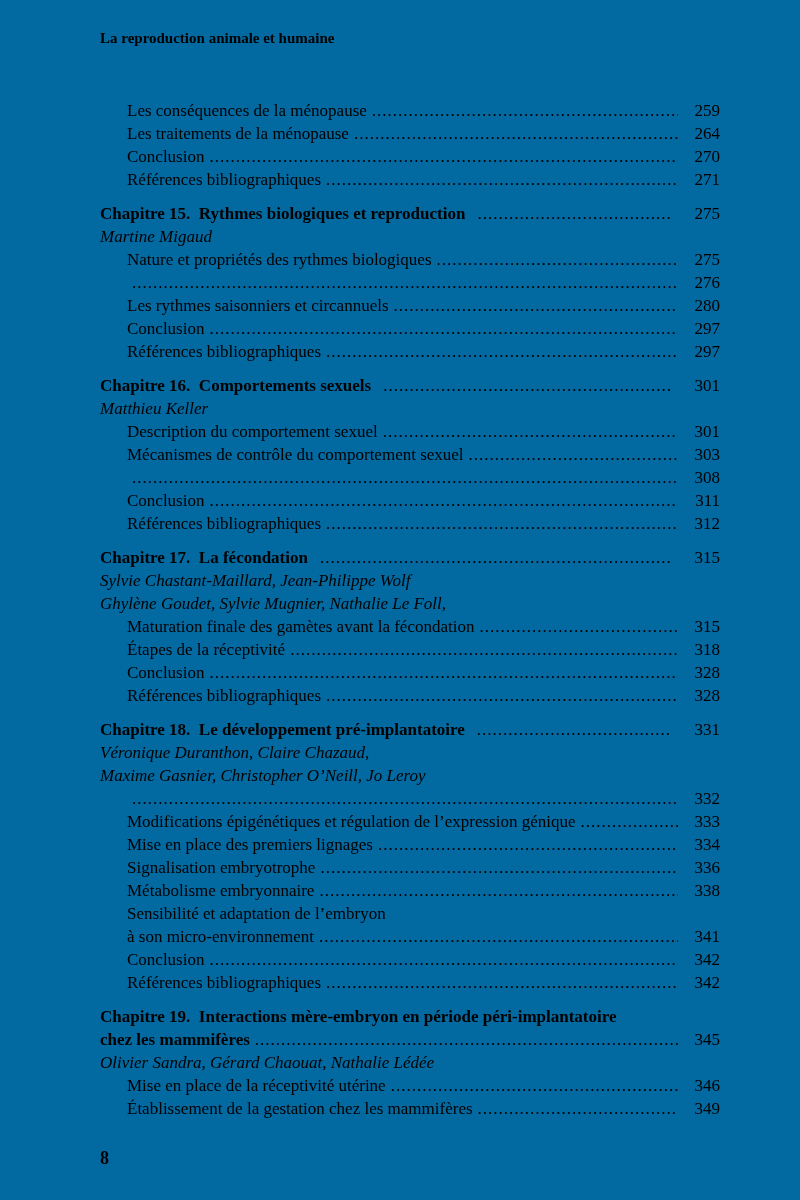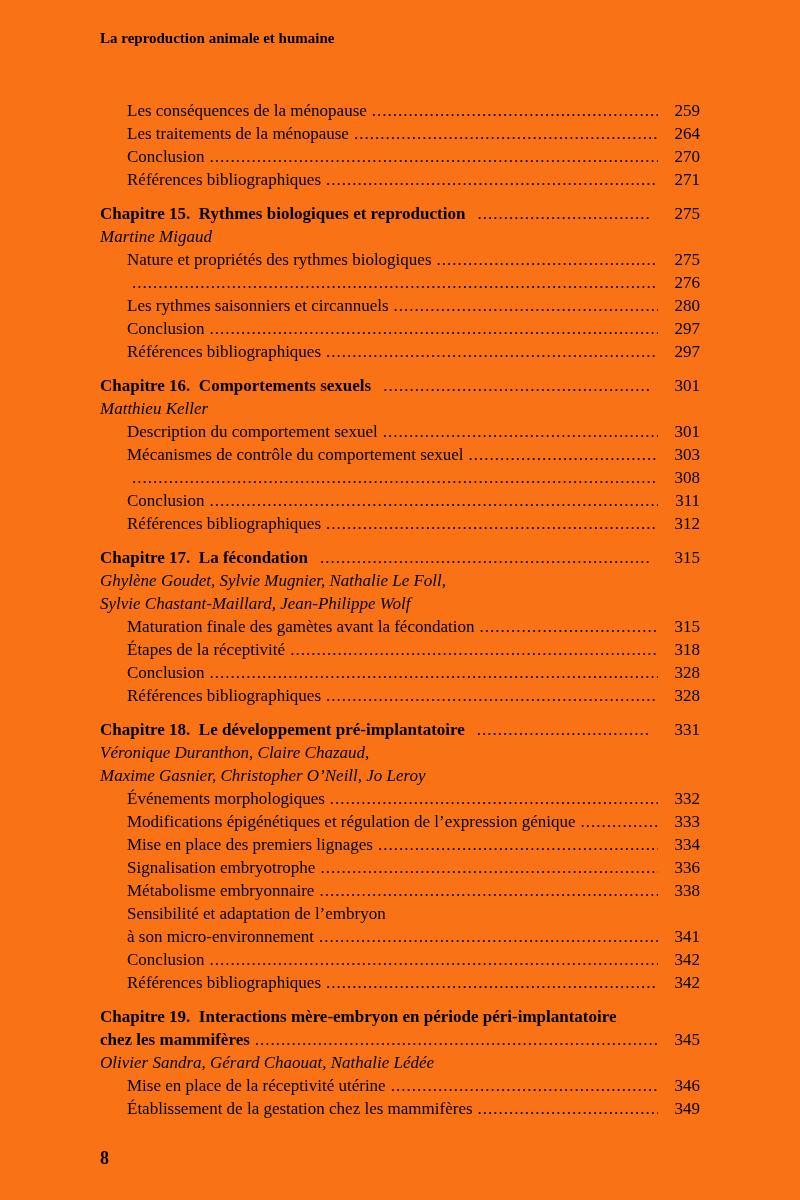--- a/index.html
+++ b/index.html
@@ -4,23 +4,23 @@
 <style>
   html, body { margin: 0; padding: 0; }
   body {
     width: 800px; height: 1200px;
     background: #ffffff; color: #000000;
     font-family: "Liberation Serif", serif;
   }
   .page {
     position: relative;
     width: 800px; height: 1200px;
-    padding: 30px 100px 0 100px;
+    padding: 30px 80px 0 100px;
     box-sizing: border-box;
-    background: #f97316;
+    background: #0369a1;
     overflow: hidden;
   }
   .running-head {
     font-size: 15px; line-height: 17px; font-weight: bold;
   }
   .toc {
     margin-top: 52px;
     font-size: 17px; line-height: 23px;
   }
   .row { display: flex; align-items: flex-start; }
@@ -133,22 +133,22 @@
       <div class="row indent">
         <span class="t">Références bibliographiques</span>
         <span class="leader"></span>
         <span class="pnum">312</span>
       </div>
       <div class="row bold gap">
         <span class="t">Chapitre 17.&nbsp; La fécondation</span>
         <span class="leader"></span>
         <span class="pnum">315</span>
       </div>
+      <div class="authors">Sylvie Chastant-Maillard, Jean-Philippe Wolf</div>
       <div class="authors">Ghylène Goudet, Sylvie Mugnier, Nathalie Le Foll,</div>
-      <div class="authors">Sylvie Chastant-Maillard, Jean-Philippe Wolf</div>
       <div class="row indent">
         <span class="t">Maturation finale des gamètes avant la fécondation</span>
         <span class="leader"></span>
         <span class="pnum">315</span>
       </div>
       <div class="row indent">
         <span class="t">Étapes de la réceptivité</span>
         <span class="leader"></span>
         <span class="pnum">318</span>
       </div>
@@ -163,21 +163,20 @@
         <span class="pnum">328</span>
       </div>
       <div class="row bold gap">
         <span class="t">Chapitre 18.&nbsp; Le développement pré-implantatoire</span>
         <span class="leader"></span>
         <span class="pnum">331</span>
       </div>
       <div class="authors">Véronique Duranthon, Claire Chazaud,</div>
       <div class="authors">Maxime Gasnier, Christopher O’Neill, Jo Leroy</div>
       <div class="row indent">
-        <span class="t">Événements morphologiques</span>
         <span class="leader"></span>
         <span class="pnum">332</span>
       </div>
       <div class="row indent">
         <span class="t">Modifications épigénétiques et régulation de l’expression génique</span>
         <span class="leader"></span>
         <span class="pnum">333</span>
       </div>
       <div class="row indent">
         <span class="t">Mise en place des premiers lignages</span>

